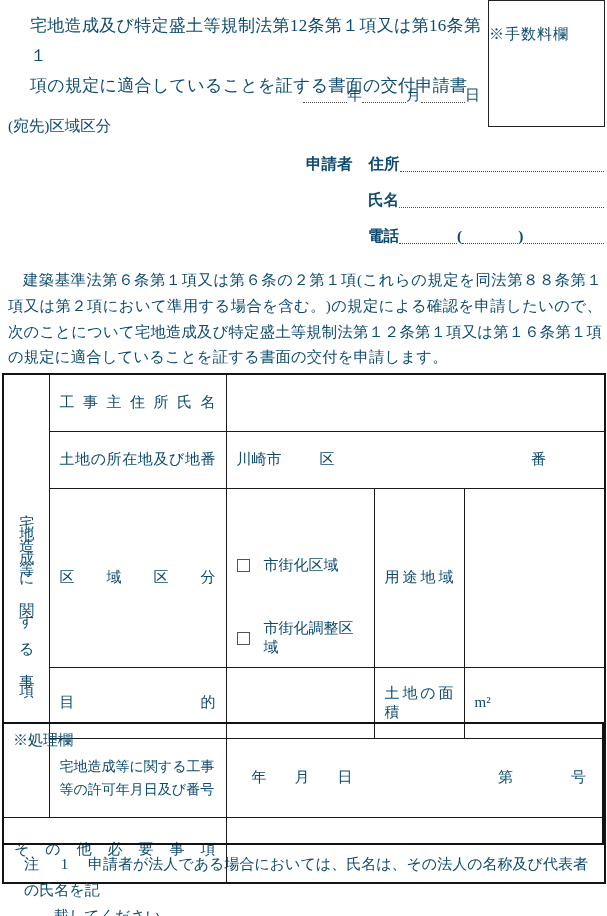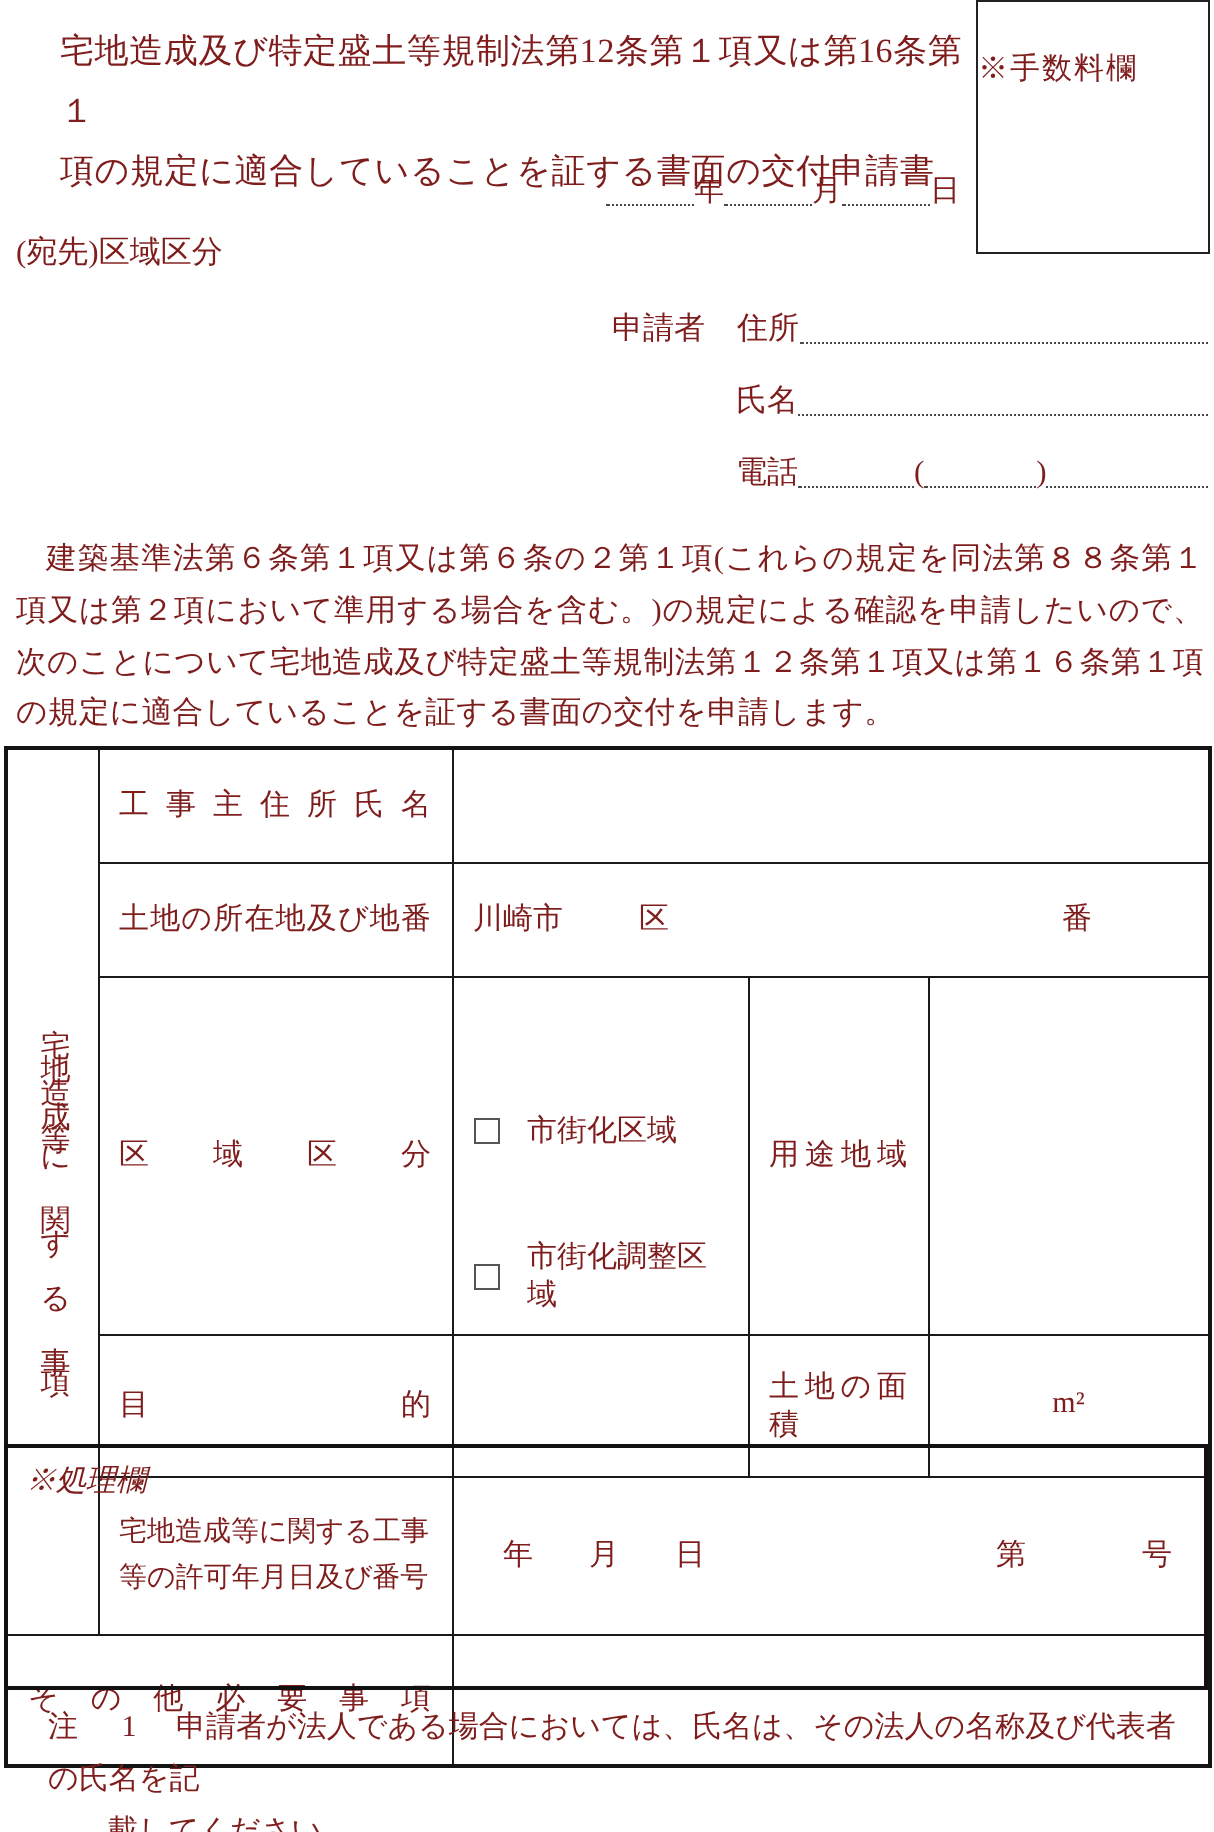--- a/index.html
+++ b/index.html
@@ -1,63 +1,63 @@
 <!DOCTYPE html>
 <html><head>
 <meta charset="utf-8">
 <style>
   html,body{margin:0;padding:0;background:#fff;}
   .page{
     position:relative;width:607px;height:916px;background:#ffffff;
     font-family:"Liberation Serif","DejaVu Serif",serif;
-    color:#7f1d1d;overflow:hidden;
+    color:#0c4a6e;overflow:hidden;
   }
   .abs{position:absolute;}
 
   
   .title{left:30px;top:11px;width:462px;font-size:17px;line-height:30px;letter-spacing:0.3px;}
 
   
   .fee-box{left:488px;top:0;width:117px;height:127px;border:1px solid #222;box-sizing:border-box;text-align:left;}
   .fee-box .lbl{margin-top:24px;font-size:15px;letter-spacing:1px;}
 
   
   .date-line{left:303px;top:84px;font-size:15px;white-space:nowrap;}
   .leader{display:inline-block;border-bottom:1.5px dotted #4a4a4a;height:1em;transform:translateY(3px);}
   .dl{width:44px;}
 
   .addressee{left:8px;top:116px;font-size:15.5px;}
 
   
   .applicant{left:306px;top:152px;width:298px;font-size:15.5px;}
-  .applicant .row{display:flex;align-items:baseline;height:36px;}
+  .applicant .row{display:flex;align-items:baseline;height:36px;font-weight:bold;}
   .applicant .flexlead{flex:1;display:inline-block;border-bottom:1.5px dotted #4a4a4a;height:1em;transform:translateY(3px);}
   .ind{margin-left:62px;}
   .gap16{margin-right:16px;}
 
   
   .paragraph{left:8px;top:267px;width:594px;font-size:15.3px;line-height:25.8px;text-align:justify;text-indent:15px;letter-spacing:0.2px;}
 
   
   table.main{left:2px;top:373px;border-collapse:collapse;table-layout:fixed;width:602px;border:2px solid #141414;font-size:15px;}
   table.main td{border:1px solid #1a1a1a;padding:16px 10px;vertical-align:middle;overflow:hidden;}
   .jl{text-align:justify;text-align-last:justify;}
   td.vhead{padding:0;text-align:center;vertical-align:middle;}
   .vtext{writing-mode:vertical-rl;letter-spacing:12px;font-size:15px;margin:0 auto;display:inline-block;}
   .cell-flex{display:flex;align-items:baseline;}
   .chkcell{padding-left:12px;}
   .chkline{display:flex;align-items:center;height:25px;margin-top:48px;}
   .box{display:inline-block;width:11px;height:11px;border:1.2px solid #555;margin-right:14px;flex:0 0 auto;}
-  td.unit{vertical-align:bottom;text-align:center;padding:0 8px 7px 0;}
+  td.unit{vertical-align:bottom;text-align:left;padding:0 8px 7px 0;}
   .permit-label{font-size:14px;line-height:23px;text-align:left;}
   .mla{margin-left:auto;}
 
   
   .proc-box{left:2px;top:722px;width:602px;height:123px;border:2px solid #111;box-sizing:border-box;}
-  .proc-box .lbl{margin:7px 0 0 9px;font-size:15px;font-style:italic;}
+  .proc-box .lbl{margin:7px 0 0 9px;font-size:15px;}
 
   
   .notes{left:24px;top:851px;width:574px;font-size:15px;line-height:26px;}
   .notes .l1 .num{margin-left:18px;}
   .notes .l1 .txt{margin-left:16px;}
   .notes .l2{margin-left:30px;}
 </style>
 </head>
 <body>
 

